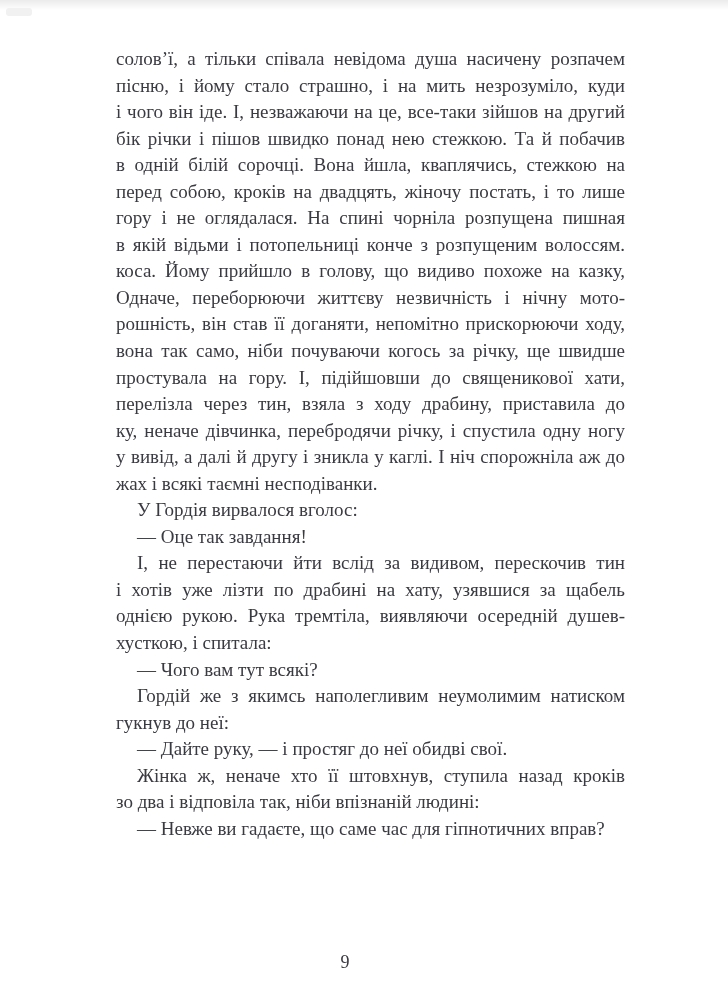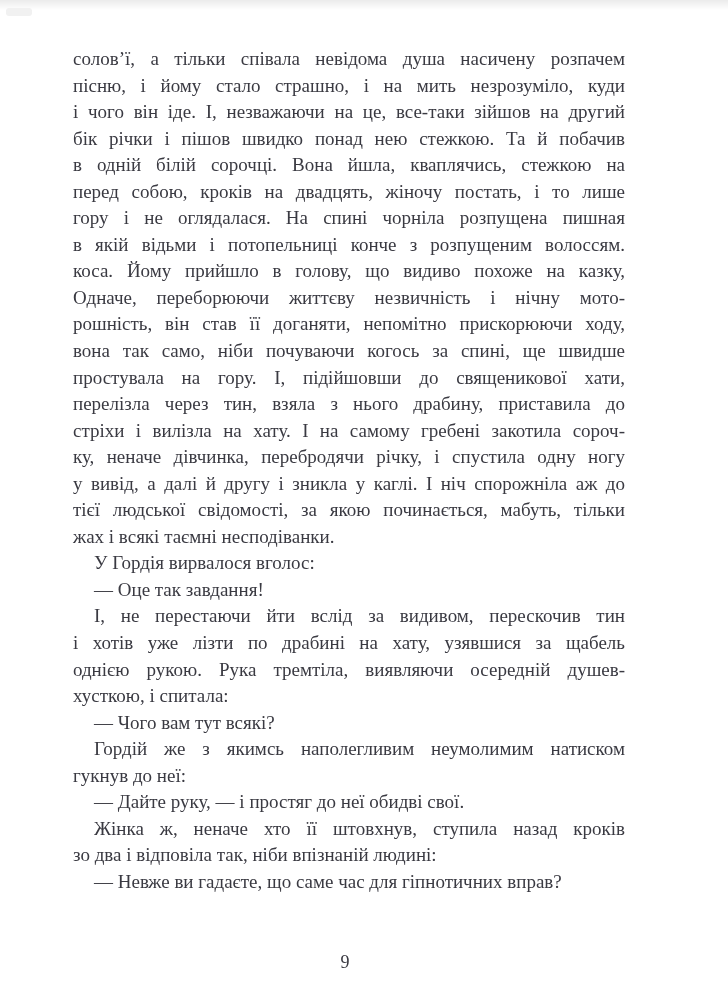--- a/index.html
+++ b/index.html
@@ -23,21 +23,21 @@
     opacity: 0.8;
   }
   .text-block {
     position: absolute;
     left: 73px; top: 46px;
     width: 552px;
     font-size: 19px;
     line-height: 26.55px;
     color: #3a3a42;
   }
-  .line { text-align: left; }
+  .line { text-align: left; margin-left: 43px; }
   .line.just {
     text-align: justify;
     text-align-last: justify;
   }
   .line.indent { text-indent: 21px; }
   .page-number {
     position: absolute;
     top: 952px; left: 0;
     width: 690px;
     text-align: center;
@@ -56,27 +56,25 @@
     <div class="line just">пісню, і йому стало страшно, і на мить незрозуміло, куди</div>
     <div class="line just">і чого він іде. І, незважаючи на це, все-таки зійшов на другий</div>
     <div class="line just">бік річки і пішов швидко понад нею стежкою. Та й побачив</div>
     <div class="line just">в одній білій сорочці. Вона йшла, кваплячись, стежкою на</div>
     <div class="line just">перед собою, кроків на двадцять, жіночу постать, і то лише</div>
     <div class="line just">гору і не оглядалася. На спині чорніла розпущена пишная</div>
     <div class="line just">в якій відьми і потопельниці конче з розпущеним волоссям.</div>
     <div class="line just">коса. Йому прийшло в голову, що видиво похоже на казку,</div>
     <div class="line just">Одначе, переборюючи життєву незвичність і нічну мото-</div>
     <div class="line just">рошність, він став її доганяти, непомітно прискорюючи ходу,</div>
-    <div class="line just">вона так само, ніби почуваючи когось за спині, ще швидше</div>
+    <div class="line just">вона так само, ніби почуваючи когось за річку, ще швидше</div>
     <div class="line just">простувала на гору. І, підійшовши до священикової хати,</div>
-    <div class="line just">перелізла через тин, взяла з нього драбину, приставила до</div>
-    <div class="line just">стріхи і вилізла на хату. І на самому гребені закотила сороч-</div>
+    <div class="line just">перелізла через тин, взяла з ходу драбину, приставила до</div>
     <div class="line just">ку, неначе дівчинка, перебродячи річку, і спустила одну ногу</div>
     <div class="line just">у вивід, а далі й другу і зникла у каглі. І ніч спорожніла аж до</div>
-    <div class="line just">тієї людської свідомості, за якою починається, мабуть, тільки</div>
     <div class="line">жах і всякі таємні несподіванки.</div>
     <div class="line indent">У Гордія вирвалося вголос:</div>
     <div class="line indent">— Оце так завдання!</div>
     <div class="line just indent">І, не перестаючи йти вслід за видивом, перескочив тин</div>
     <div class="line just">і хотів уже лізти по драбині на хату, узявшися за щабель</div>
     <div class="line just">однією рукою. Рука тремтіла, виявляючи осередній душев-</div>
     <div class="line">хусткою, і спитала:</div>
     <div class="line indent">— Чого вам тут всякі?</div>
     <div class="line just indent">Гордій же з якимсь наполегливим неумолимим натиском</div>
     <div class="line">гукнув до неї:</div>

